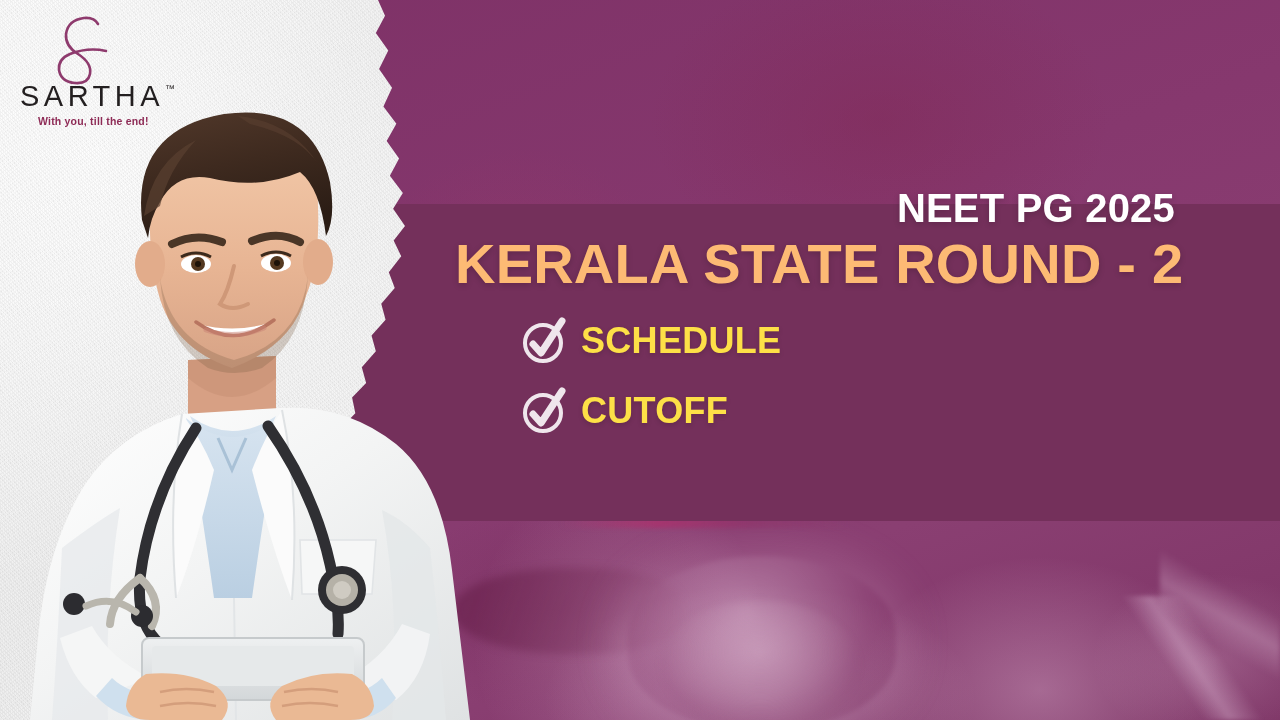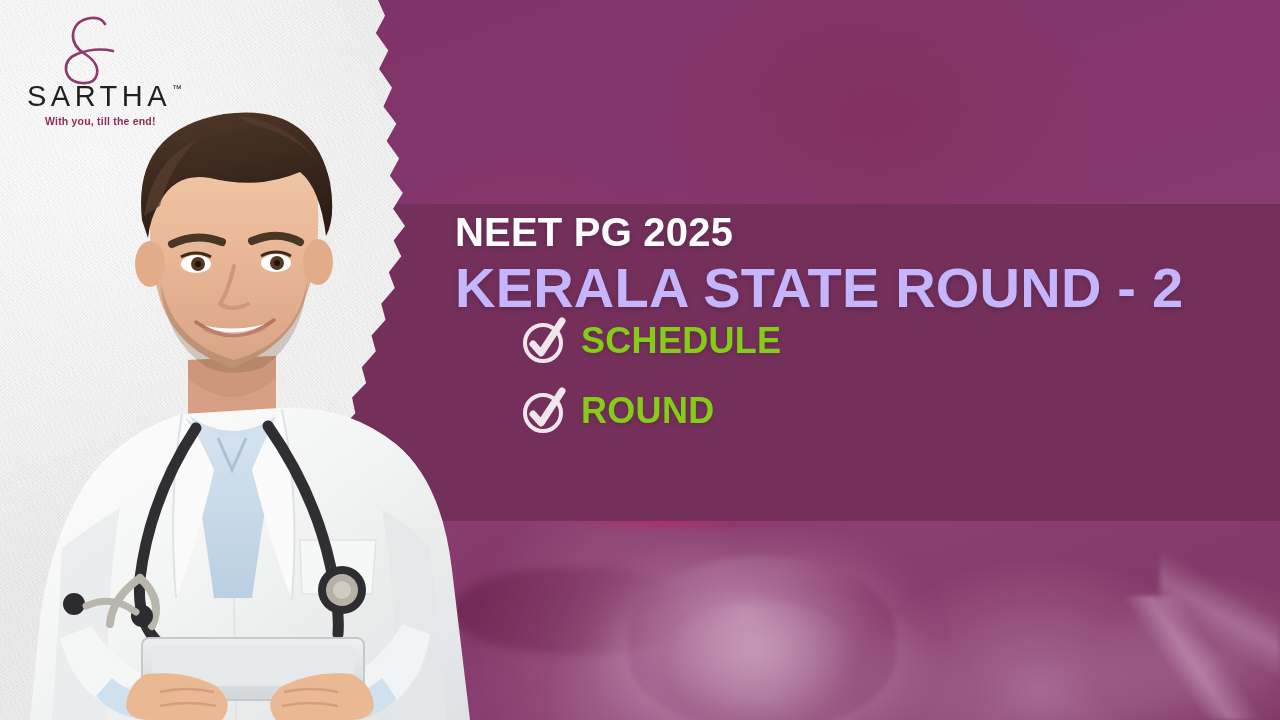--- a/index.html
+++ b/index.html
@@ -107,62 +107,62 @@
     position:absolute;inset:0;
     background-image:
       repeating-linear-gradient(47deg, rgba(0,0,0,.035) 0 1px, rgba(255,255,255,.05) 1px 2.5px),
       repeating-linear-gradient(-38deg, rgba(0,0,0,.028) 0 1px, rgba(255,255,255,.045) 1px 3px),
       repeating-linear-gradient(95deg, rgba(0,0,0,.022) 0 1px, rgba(255,255,255,.04) 1px 2px);
     mix-blend-mode:multiply;opacity:.85;
     -webkit-clip-path:inherit;clip-path:inherit;
   }
 
   
-  .logo{position:absolute;left:25px;top:14px;width:170px;}
+  .logo{position:absolute;left:18px;top:14px;width:170px;}
   .logo-mark{width:78px;height:72px;display:block;margin-left:26px;}
   .logo-word-row{display:flex;align-items:flex-start;margin-top:-4px;margin-left:2px;}
   .logo-word{
     font-size:29px;letter-spacing:4.5px;color:#231f20;font-weight:400;
     font-family:"Liberation Sans", sans-serif;line-height:1;
   }
   .logo-tm{font-size:10px;color:#231f20;line-height:1;margin-top:2px;margin-left:1px;}
   .logo-tag{
     margin-top:5px;margin-left:20px;font-size:10.5px;color:#8e2b56;
     font-weight:700;letter-spacing:.2px;line-height:1;
   }
 
   
   .doctor{position:absolute;left:0;top:78px;width:500px;height:642px;}
   .doctor svg{display:block;}
 
   
   .headline-block{
-    position:absolute;left:455px;top:212px;width:720px;
-    text-align:left;
+    position:absolute;left:455px;top:188px;width:720px;
+    text-align:right;
   }
   .kicker{
     font-size:40px;font-weight:800;color:#ffffff;letter-spacing:.2px;
     line-height:1.0;margin:0;
     text-shadow:0 2px 6px rgba(0,0,0,.18);
   }
   .headline{
-    font-size:56px;font-weight:800;color:#c4b5fd;letter-spacing:.2px;
+    font-size:56px;font-weight:800;color:#fdba74;letter-spacing:.2px;
     line-height:1.06;margin:6px 0 0 0;white-space:nowrap;
     text-shadow:0 2px 6px rgba(0,0,0,.18);
   }
 
   .checklist{
     position:absolute;left:521px;top:318px;
     display:flex;flex-direction:column;gap:24px;
   }
   .check-row{display:flex;align-items:center;gap:14px;}
   .check-icon{width:46px;height:46px;flex:0 0 46px;position:relative;}
   .check-icon svg{display:block;overflow:visible;}
   .check-label{
-    font-size:36px;font-weight:800;color:#84cc16;letter-spacing:.3px;
+    font-size:36px;font-weight:800;color:#fde047;letter-spacing:.3px;
     line-height:1;white-space:nowrap;
     text-shadow:0 2px 5px rgba(0,0,0,.15);
   }
 </style>
 </head>
 <body>
 
 <div class="stage">
 
   <div class="bg-photo">
@@ -326,18 +326,18 @@
     </div>
 
 
     <div class="check-row">
       <span class="check-icon">
         <svg width="46" height="46" viewBox="0 0 46 46" aria-hidden="true">
           <circle cx="22" cy="25" r="18" fill="none" stroke="#efe6ec" stroke-width="4"></circle>
           <path d="M12 26 L20 35 L41 3" fill="none" stroke="#efe6ec" stroke-width="7" stroke-linecap="round" stroke-linejoin="round"></path>
         </svg>
       </span>
-      <span class="check-label">ROUND</span>
+      <span class="check-label">CUTOFF</span>
     </div>
 
   </div>
 
 </div>
 
 </body></html>

